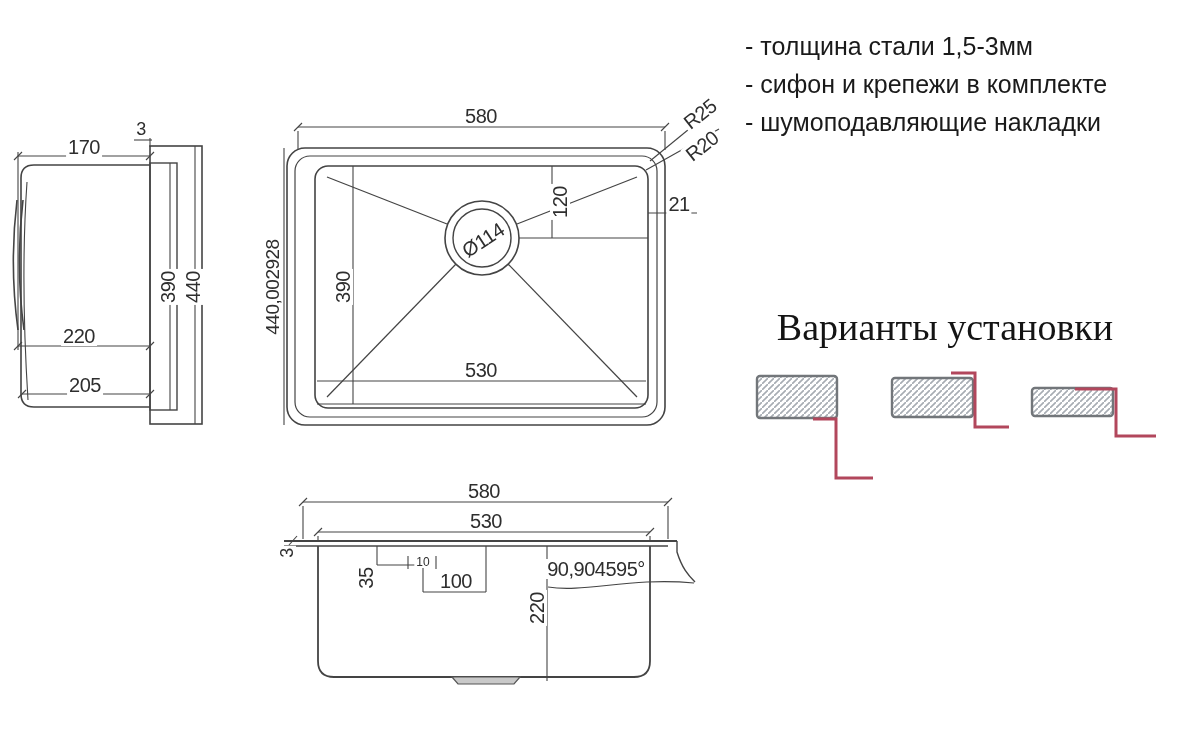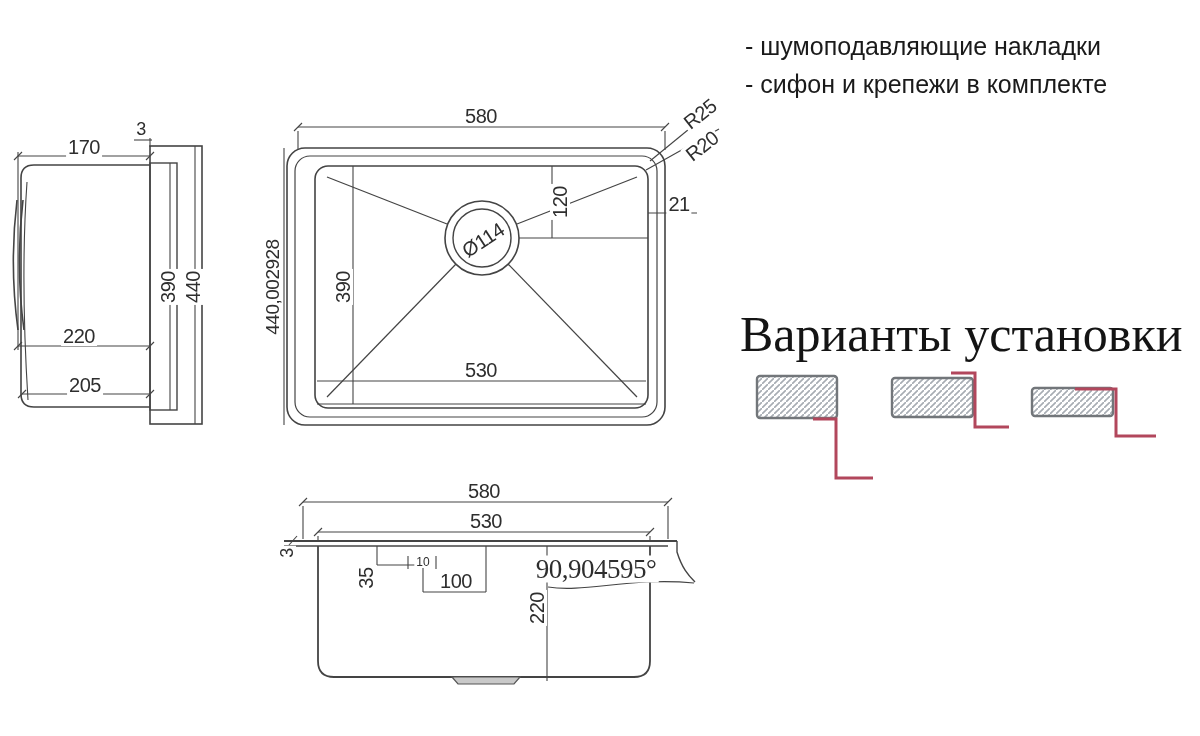--- a/index.html
+++ b/index.html
@@ -12,29 +12,29 @@
     position:absolute;transform:translate(-50%,-50%);
     font-size:20px;letter-spacing:-0.5px;color:#2e2e2e;background:#ffffff;
     padding:0 2px;line-height:1;white-space:nowrap;font-weight:500;
   }
   .dim.rot{transform:translate(-50%,-50%) rotate(-90deg);}
   .dim.rot33{transform:translate(-50%,-50%) rotate(-33deg);}
   .dim.rot38{transform:translate(-50%,-50%) rotate(-38deg);}
   .dim.small{font-size:18px;}
   .dim.tiny{font-size:12px;letter-spacing:0;}
   .dim.long{font-size:19px;}
-  .dim.angle{font-size:27px;font-family:Liberation Serif, serif;}
+  .dim.angle{font-size:20px;}
   .features{
     position:absolute;left:745px;top:27px;width:440px;color:#1a1a1a;
     font-size:25px;line-height:38px;white-space:nowrap;
   }
   .feat{display:block;}
   .install-title{
     position:absolute;left:740px;top:305px;width:410px;text-align:center;
-    font-family:"Liberation Serif",serif;font-size:50px;color:#141414;white-space:nowrap;
+    font-family:"Liberation Serif",serif;font-size:38px;color:#141414;white-space:nowrap;
   }
 </style>
 </head>
 <body>
 
 <div id="stage">
 
   <svg width="1200" height="736" viewBox="0 0 1200 736">
     <defs>
       <pattern id="hatch" width="6" height="6" patternUnits="userSpaceOnUse">
@@ -164,19 +164,20 @@
   <span class="dim" style="left:484px;top:491px;">580</span>
   <span class="dim" style="left:486px;top:521px;">530</span>
   <span class="dim rot small" style="left:287px;top:553px;">3</span>
   <span class="dim rot" style="left:366px;top:578px;">35</span>
   <span class="dim tiny" style="left:423px;top:562px;">10</span>
   <span class="dim" style="left:456px;top:581px;">100</span>
   <span class="dim rot" style="left:537px;top:608px;">220</span>
   <span class="dim angle" style="left:596px;top:569px;">90,904595°</span>
 
   <div class="features">
+    <span class="feat">- толщина стали 1,5-3мм</span>
+    <span class="feat">- сифон и крепежи в комплекте</span>
     <span class="feat">- шумоподавляющие накладки</span>
-    <span class="feat">- сифон и крепежи в комплекте</span>
   </div>
 
   <div class="install-title">Варианты установки</div>
 
 </div>
 
 </body></html>

